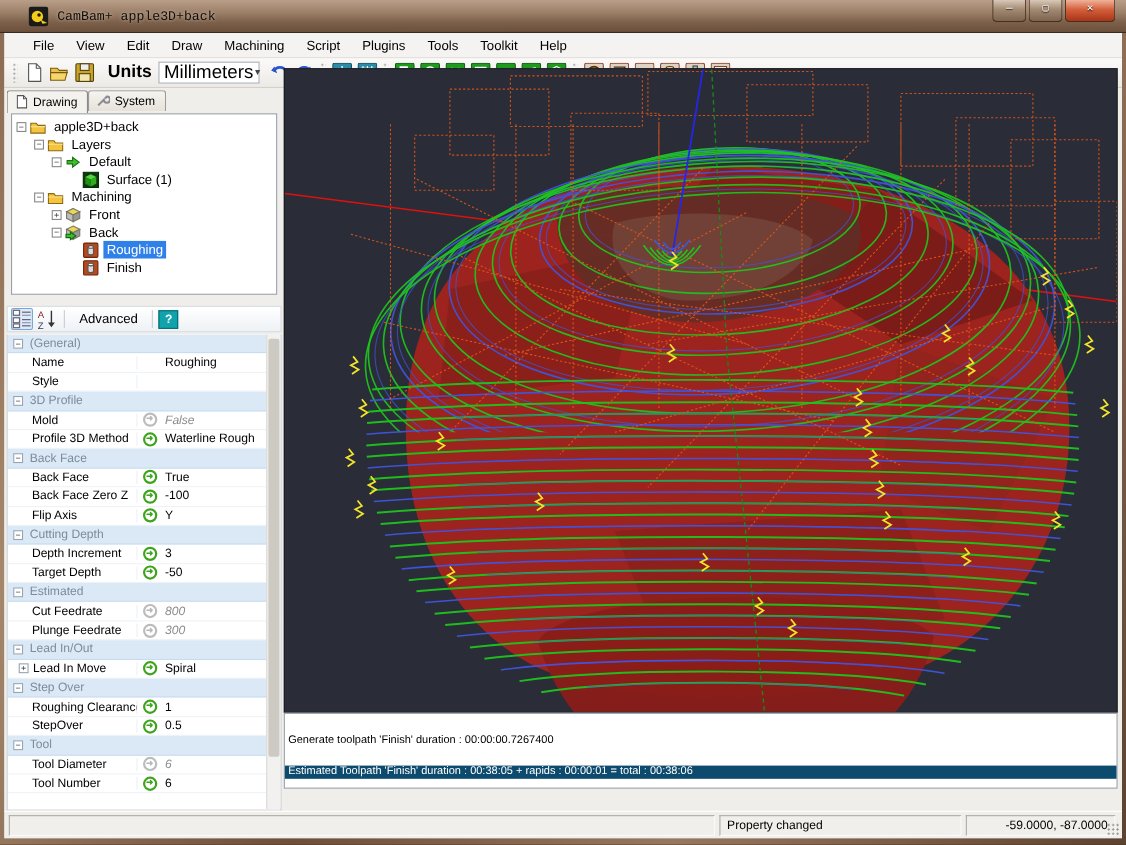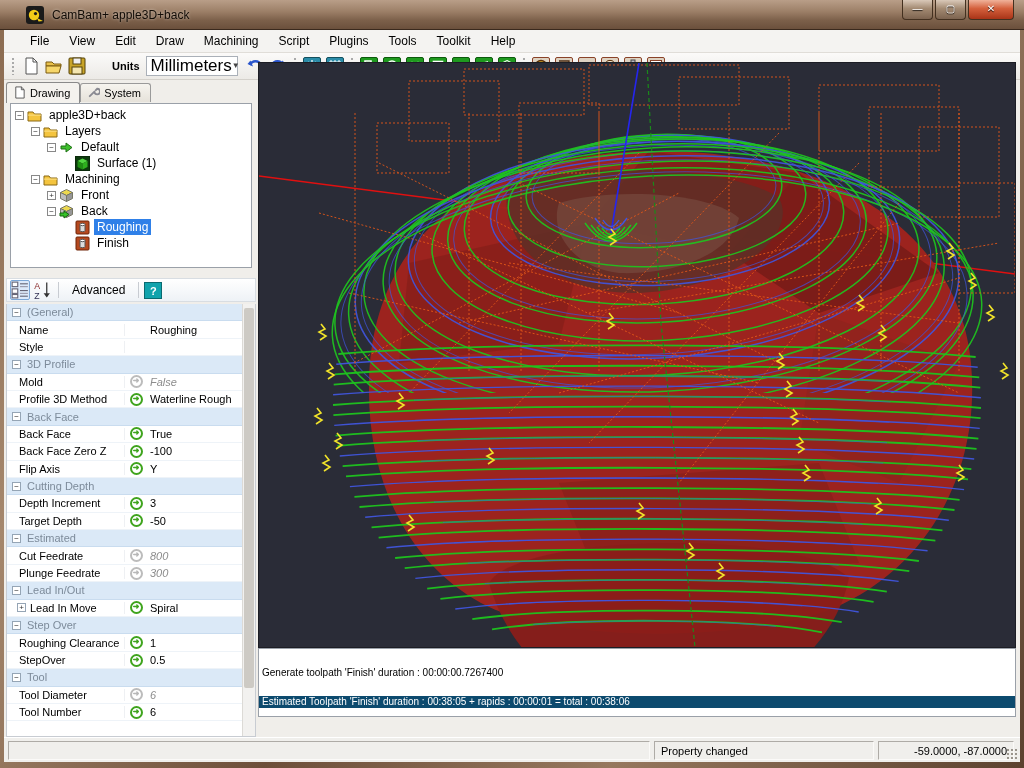--- a/index.html
+++ b/index.html
@@ -3,48 +3,48 @@
 <meta charset="utf-8">
 <style>
   html,body{margin:0;padding:0;background:#4a3526;}
   *{box-sizing:border-box;}
   #screen{position:relative;width:1024px;height:768px;overflow:hidden;
     font-family:"Liberation Sans",sans-serif;font-size:11px;color:#000;
     background:linear-gradient(115deg,#8a6a50 0%,#a5876c 18%,#6d4f3a 45%,#96785e 70%,#5c422f 100%);}
   
   #titlebar{position:absolute;left:0;top:0;width:1024px;height:30px;
     background:linear-gradient(180deg,#b99e88 0%,#9c7f67 40%,#7c604a 70%,#6b503c 100%);
-    border-bottom:1px solid #3a291d;display:flex;align-items:center;}
+    border-bottom:1px solid #3a291d;display:flex;align-items:center;font-family:Liberation Mono, monospace;}
   #app-icon{width:18px;height:18px;margin:0 8px 0 26px;flex:0 0 auto;}
   #title-text{font-size:12px;color:#120c06;text-shadow:0 0 3px rgba(255,255,255,.55);}
   #winbtns{position:absolute;right:10px;top:0;display:flex;}
   .winbtn{width:31px;height:20px;border:1px solid #43301f;border-top:none;
     background:linear-gradient(180deg,#d9c8b8,#a38a72 45%,#7d6450);
     color:#fff;font-size:10px;line-height:18px;text-align:center;text-shadow:0 1px 1px #000;
     border-radius:0 0 4px 4px;margin-left:2px;cursor:default;}
   .winbtn.close{width:46px;background:linear-gradient(180deg,#f0b29a,#d4603c 45%,#a93418);}
   
   #appbody{position:absolute;left:4px;top:30px;width:1016px;height:732px;background:#f0eeea;}
   #menubar{position:absolute;left:0;top:0;width:1016px;height:23px;background:#f4f3f1;
     border-bottom:1px solid #e0ddd8;display:flex;align-items:center;padding-left:16px;}
   .menu-item{padding:4px 10px;font-size:12px;}
   #toolbar{position:absolute;left:0;top:23px;width:1016px;height:27px;
     background:linear-gradient(180deg,#fbfaf9,#eceae6);border-bottom:1px solid #d4d1cb;
     display:flex;align-items:center;padding-left:4px;}
   .tbgrip{width:5px;height:18px;margin:0 3px;
     background-image:radial-gradient(circle,#aaa 35%,transparent 40%);background-size:4px 4px;}
   .tbicon{width:19px;height:19px;margin:0 2px;display:flex;align-items:center;justify-content:center;}
   .tbicon svg{width:18px;height:18px;}
-  #units-label{font-weight:bold;font-size:11px;margin:0 6px 0 24px;}
+  #units-label{font-weight:bold;font-size:16px;margin:0 6px 0 10px;}
   #units-combo{width:92px;height:20px;border:1px solid #aab0b8;background:#fff;display:flex;align-items:center;position:relative;}
   #units-value{flex:1;padding-left:4px;font-size:17px;}
   #units-arrow{width:14px;height:18px;text-align:center;font-size:8px;line-height:18px;color:#444;}
   
   #leftpanel{position:absolute;left:0;top:50px;width:254px;height:657px;background:#f0eeea;}
-  #tabstrip{position:absolute;left:2px;top:2px;height:21px;display:flex;align-items:center;}
+  #tabstrip{position:absolute;left:2px;top:2px;height:21px;display:flex;align-items:flex-start;}
   .tab{display:flex;align-items:center;gap:4px;border:1px solid #9a9a9a;border-bottom:none;
     border-radius:3px 3px 0 0;padding:2px 9px 3px 6px;font-size:11px;
     background:linear-gradient(#f6f4ef,#e6e2da);height:19px;}
   .tab.active{background:#f4f2ee;height:21px;border-color:#8a8a8a;}
   .tab svg{width:13px;height:13px;}
   #treebox{position:absolute;left:6px;top:23px;width:242px;height:165px;background:#fff;
     border:1px solid #9aa0a8;overflow:hidden;padding-top:3px;}
   .tree-row{display:flex;align-items:center;height:16px;white-space:nowrap;}
   .tree-indent{width:16px;flex:0 0 auto;}
   .expander{width:9px;height:9px;border:1px solid #888;background:#fff;flex:0 0 auto;
@@ -62,21 +62,21 @@
   .ptb-sep{width:1px;height:16px;background:#c8ccd2;margin:0 5px;}
   #advanced-label{font-size:12px;margin:0 8px;}
   #help-btn{width:18px;height:17px;background:#10a3ac;color:#fff;font-weight:bold;font-size:11px;
     text-align:center;line-height:17px;border:1px solid #0a6a70;}
   #propgrid{position:absolute;left:2px;top:224px;width:250px;height:433px;background:#fff;
     border:1px solid #c8ccd2;border-top:none;overflow:hidden;}
   .prow{display:flex;align-items:center;height:17.4px;border-bottom:1px solid #eef3f8;font-size:11px;}
   .prow.cat{background:#dbe9f7;color:#7d8b9a;border-bottom:1px solid #c9dcef;}
   .cat-box{width:9px;height:9px;border:1px solid #95a5b5;background:#fff;color:#333;
     font-size:8px;line-height:7px;text-align:center;margin:0 6px 0 5px;flex:0 0 auto;}
-  .pname{width:118px;flex:0 0 auto;padding-left:12px;overflow:hidden;white-space:nowrap;border-right:1px solid #eef0f3;}
+  .pname{width:118px;flex:0 0 auto;padding-left:22px;overflow:hidden;white-space:nowrap;border-right:1px solid #eef0f3;}
   .prow.cat .pname{border-right:none;width:auto;padding-left:0;}
   .picon{width:22px;flex:0 0 auto;display:flex;justify-content:center;}
   .parrow{width:13px;height:13px;border-radius:50%;border:2.5px solid #3fa41d;color:#3fa41d;
     font-size:8px;line-height:8px;text-align:center;background:#fff;font-weight:bold;}
   .parrow.gray{border-color:#bcbcbc;color:#b8b8b8;}
   .pvalue{flex:1;padding-left:3px;white-space:nowrap;overflow:hidden;}
   .pvalue.italic{font-style:italic;color:#8c8c8c;}
   .pexp{width:9px;height:9px;border:1px solid #95a5b5;background:#fff;font-size:8px;line-height:7px;
     text-align:center;margin-right:4px;flex:0 0 auto;color:#333;}
   .pname-flex{display:flex;align-items:center;}

